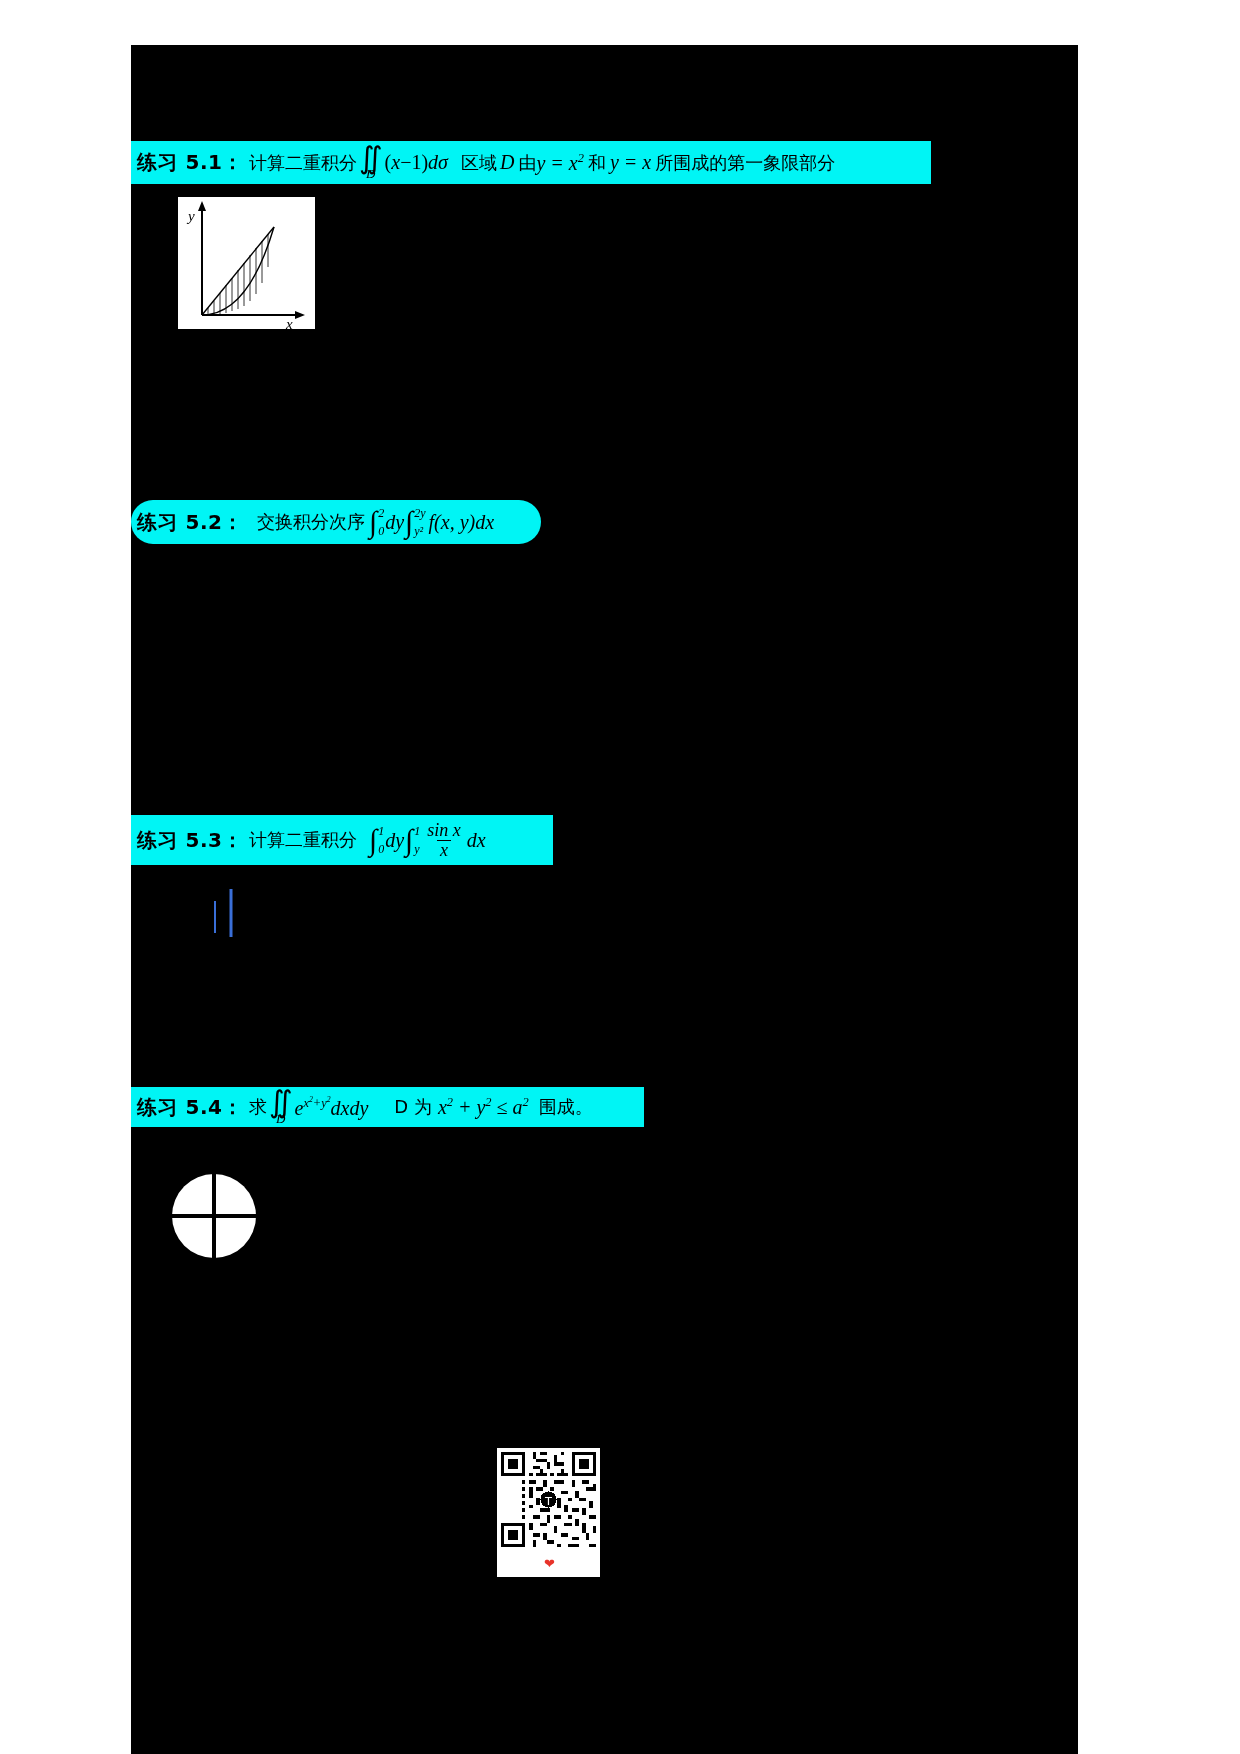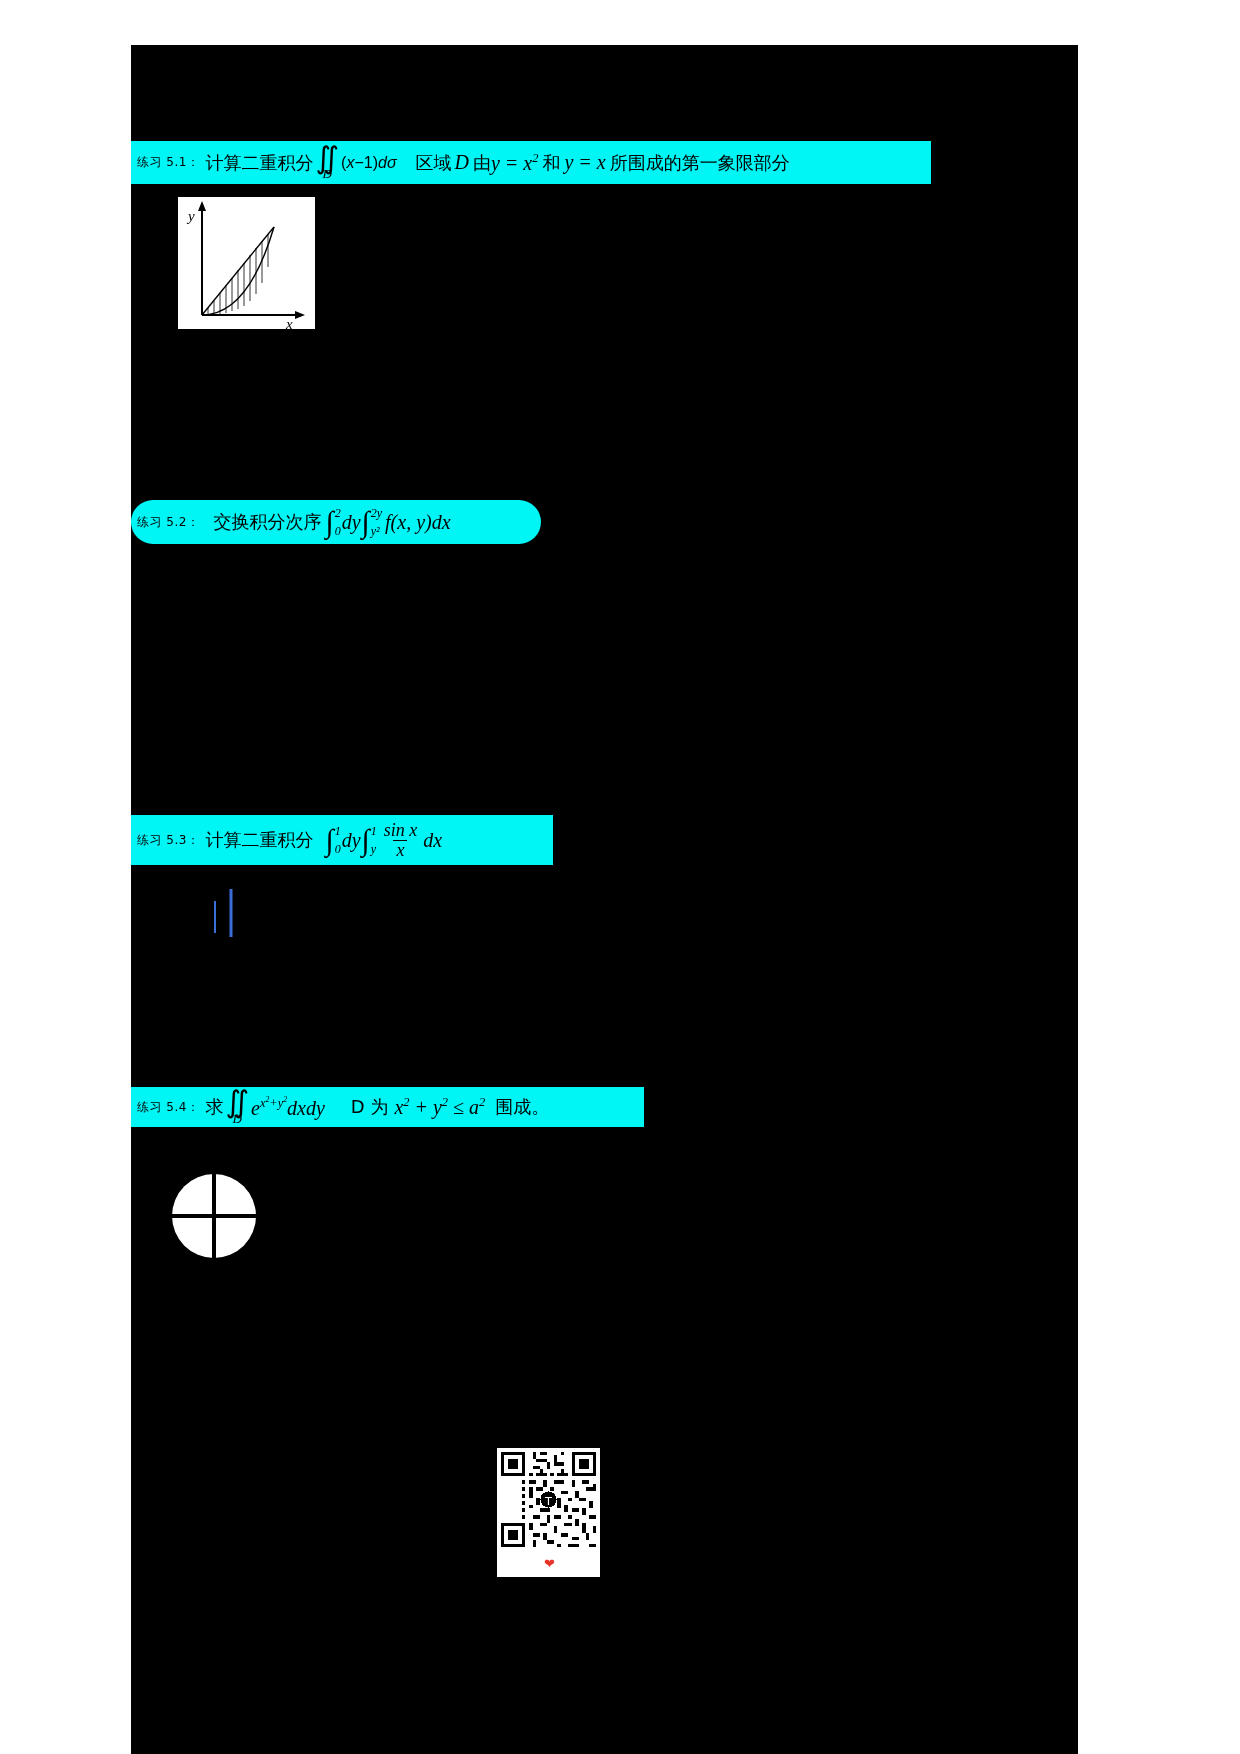--- a/index.html
+++ b/index.html
@@ -28,37 +28,37 @@
     background: #00f5f5;
     color: #000000;
     display: flex;
     align-items: center;
     box-sizing: border-box;
     padding: 0 6px;
     white-space: nowrap;
   }
   .lbl {
     font-family: "DejaVu Sans", sans-serif;
-    font-weight: normal;
-    font-size: 12px;
+    font-weight: bold;
+    font-size: 20px;
     letter-spacing: 0.5px;
   }
   .body-txt {
     font-family: "DejaVu Sans", sans-serif;
     font-size: 18px;
   }
   .math {
     font-family: "Liberation Serif", serif;
     font-style: italic;
     font-size: 20px;
   }
   .mathup {
-    font-family: Liberation Sans, sans-serif;
+    font-family: Liberation Serif, serif;
     font-style: normal;
-    font-size: 16px;
+    font-size: 20px;
   }
   sup, sub {
     font-size: 0.62em;
   }
 
   
   .dblint {
     display: inline-flex;
     flex-direction: column;
     align-items: center;
@@ -172,21 +172,21 @@
 <div class="page">
 
   <div class="hl" style="left:0px; top:96px; width:800px; height:43px;">
     <span class="lbl">练习 5.1：</span>
     <span class="body-txt" style="margin-left:6px;">计算二重积分</span>
     <span class="dblint">
       <span class="sym">∬</span>
       <span class="sub">D</span>
     </span>
     <span class="mathup">(<i>x</i>−1)<i>dσ</i></span>
-    <span class="body-txt" style="margin-left:19px;">区域</span>
+    <span class="body-txt" style="margin-left:13px;">区域</span>
     <span class="math" style="margin-left:3px;">D</span>
     <span class="body-txt" style="margin-left:4px;">由</span>
     <span class="math" style="">y = x<sup>2</sup></span>
     <span class="body-txt" style="margin-left:4px;">和</span>
     <span class="math" style="margin-left:4px;">y = x</span>
     <span class="body-txt" style="margin-left:4px;">所围成的第一象限部分</span>
   </div>
 
   <div class="fig1">
     <svg width="137" height="132" viewBox="0 0 137 132">

